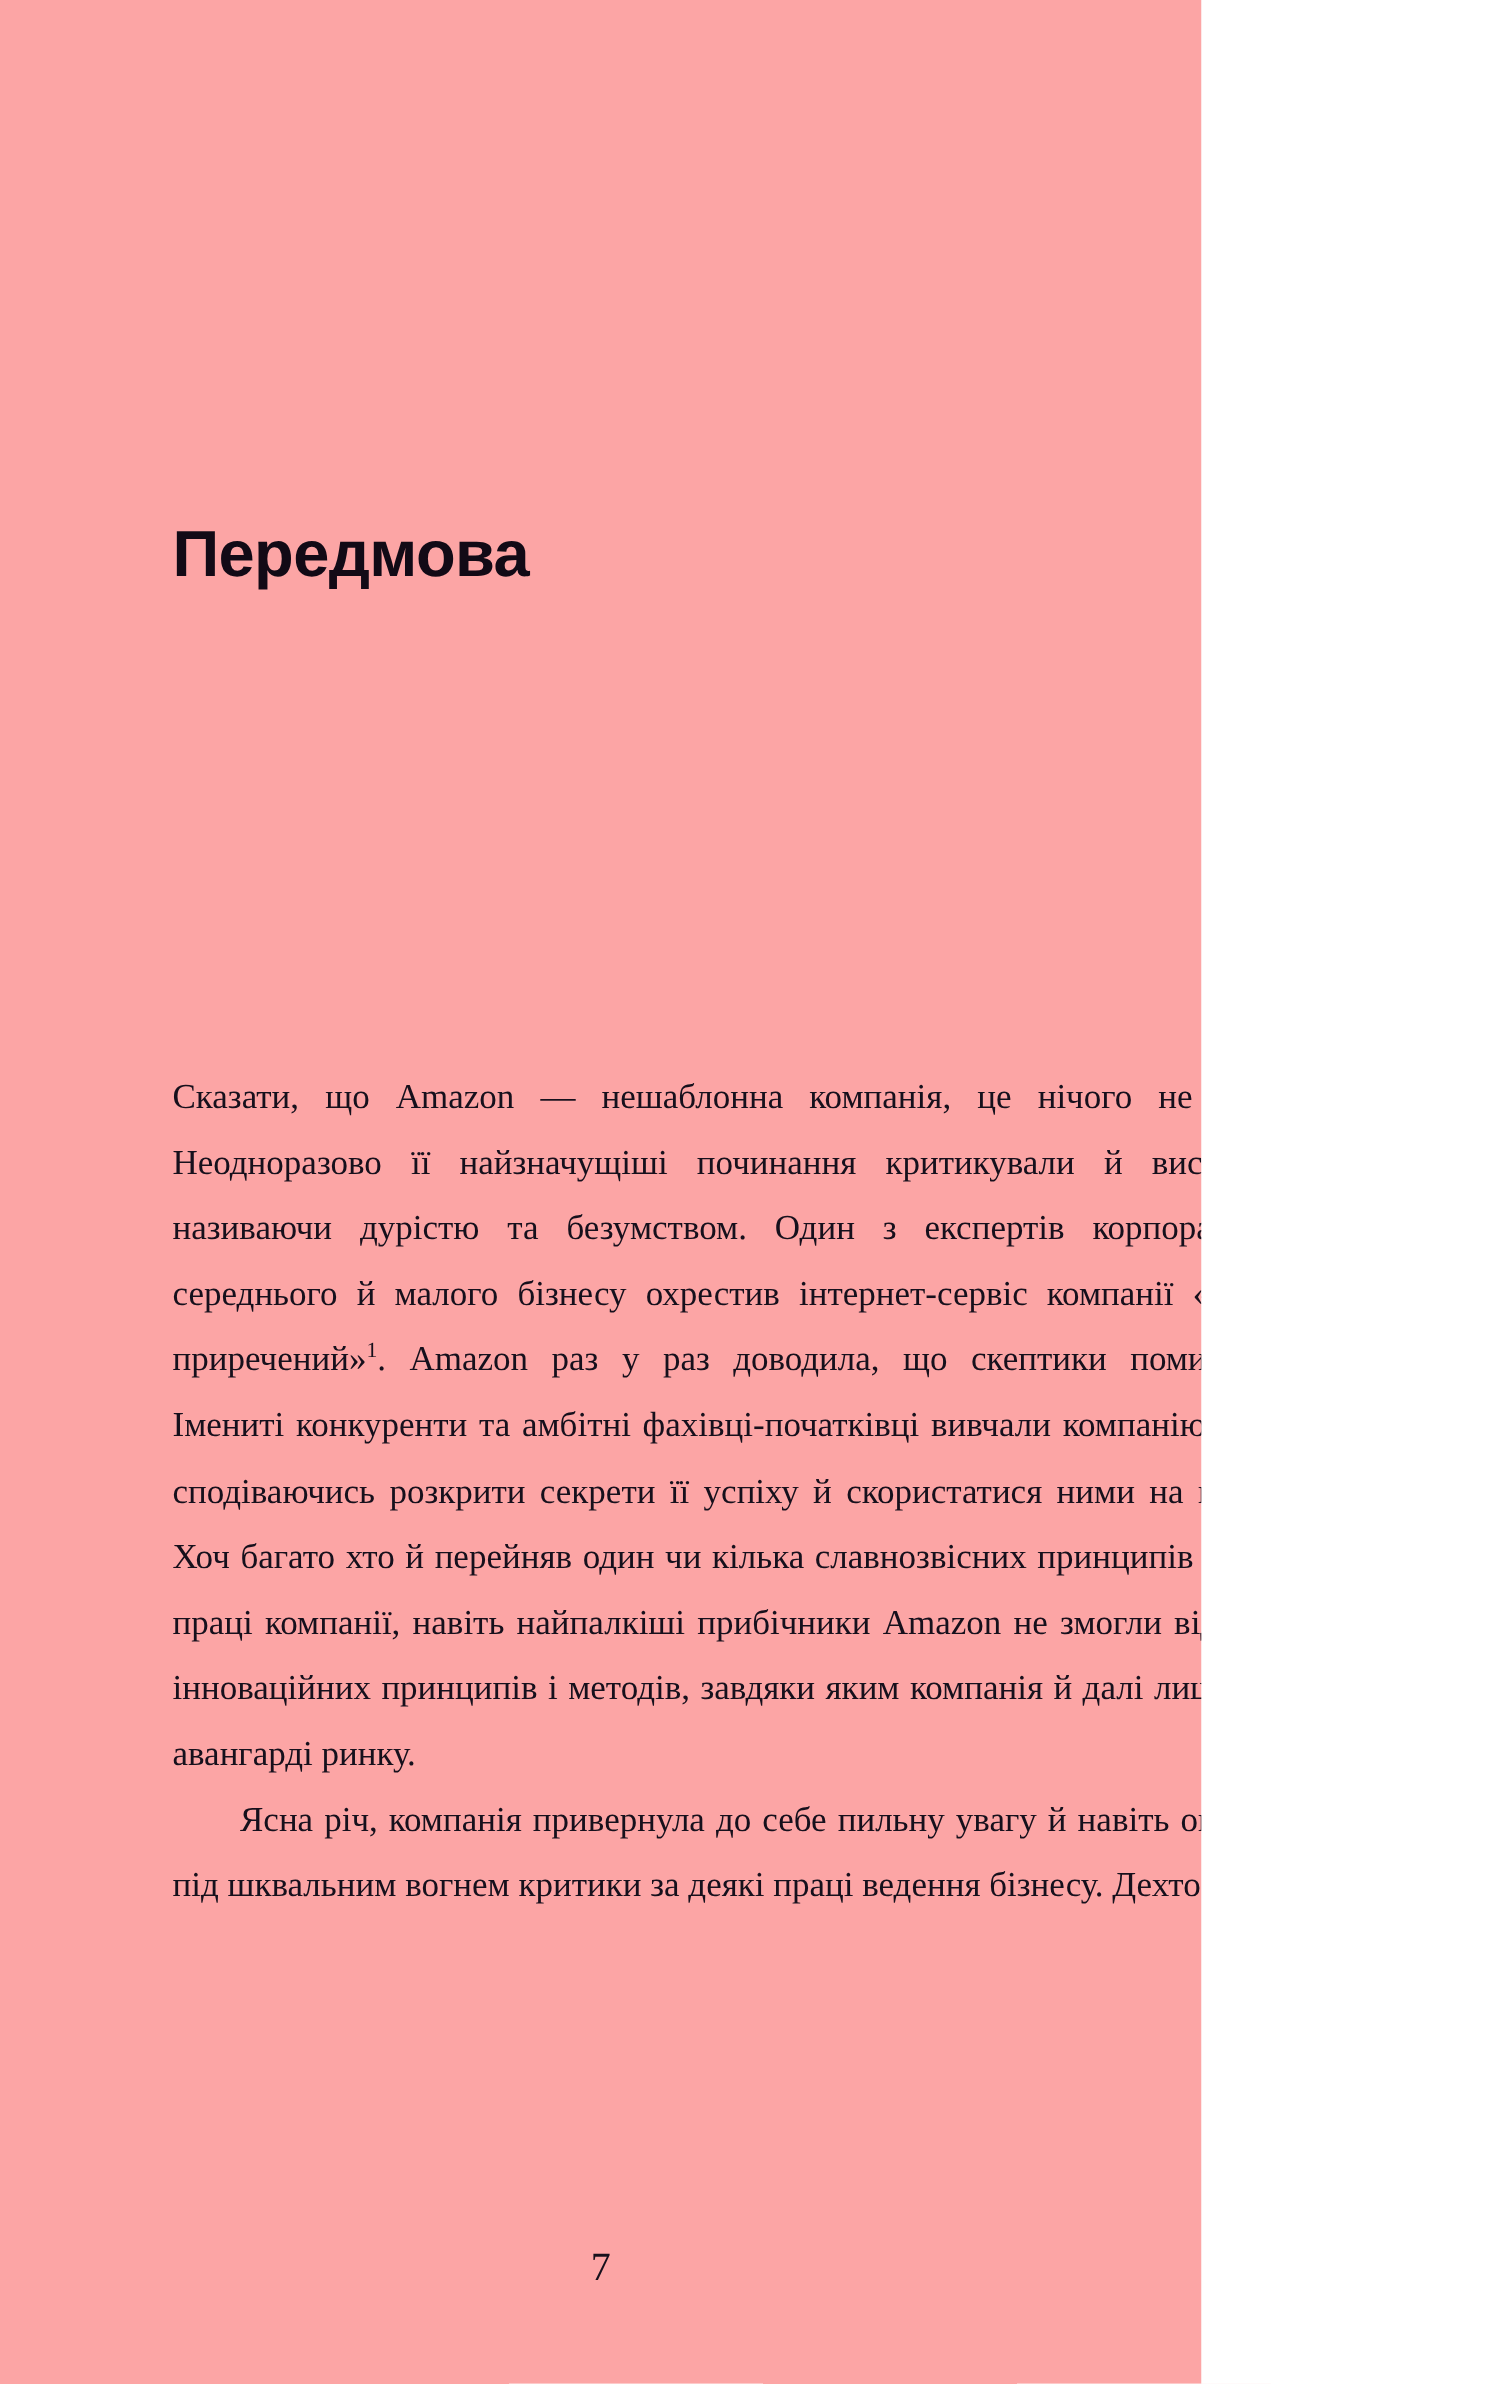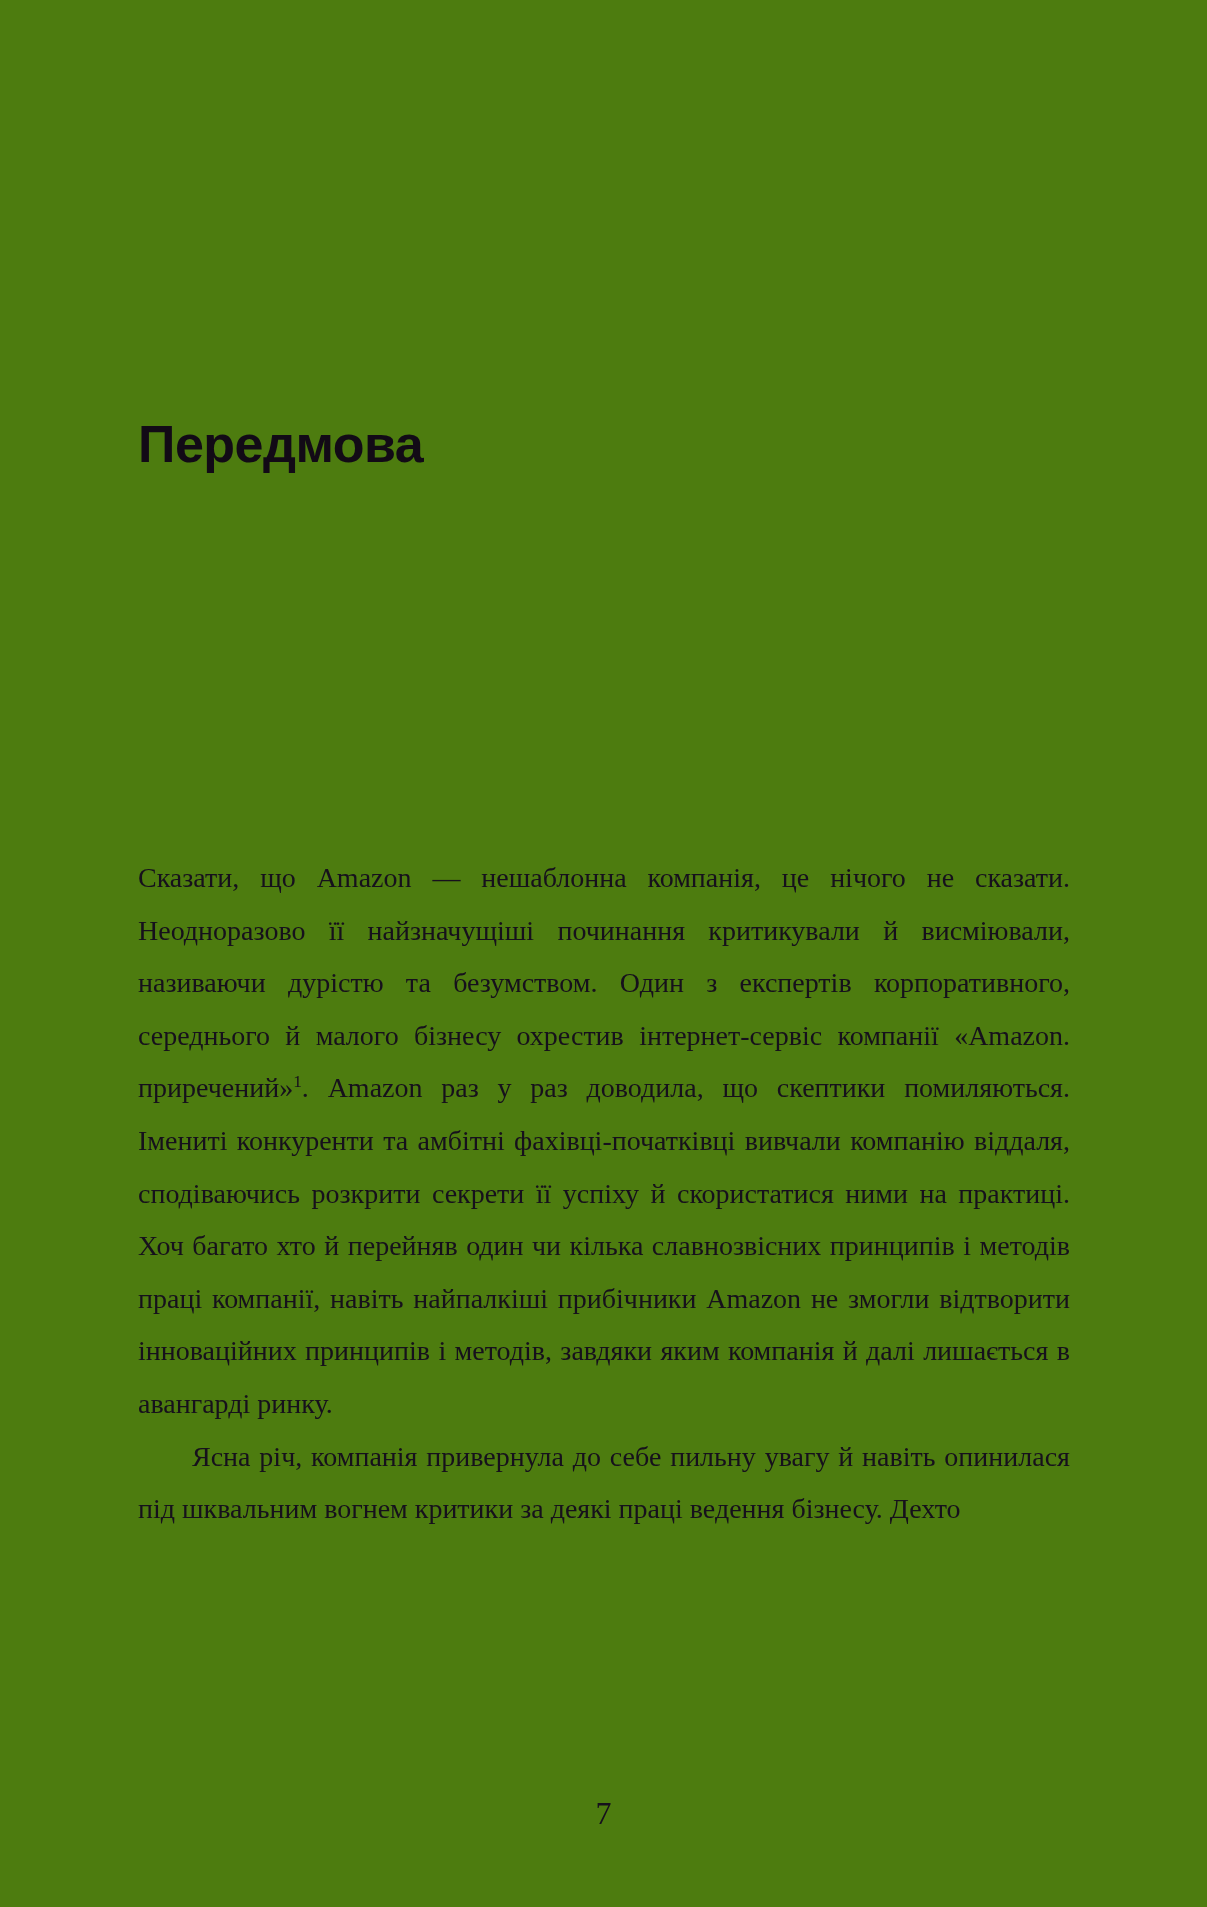--- a/index.html
+++ b/index.html
@@ -2,23 +2,23 @@
 <html><head>
 <meta charset="utf-8">
 <style>
   html, body {
     margin: 0;
     padding: 0;
     background: #ffffff;
   }
   .page {
     position: relative;
-    width: 1207px;
+    width: 961px;
     height: 1907px;
-    background: #4d7c0f;
+    background: #fca5a5;
     overflow: hidden;
     box-sizing: border-box;
   }
   .chapter-title {
     position: absolute;
     left: 138px;
     top: 382px;
     font-family: "Liberation Sans", sans-serif;
     font-weight: bold;
     font-size: 52px;

